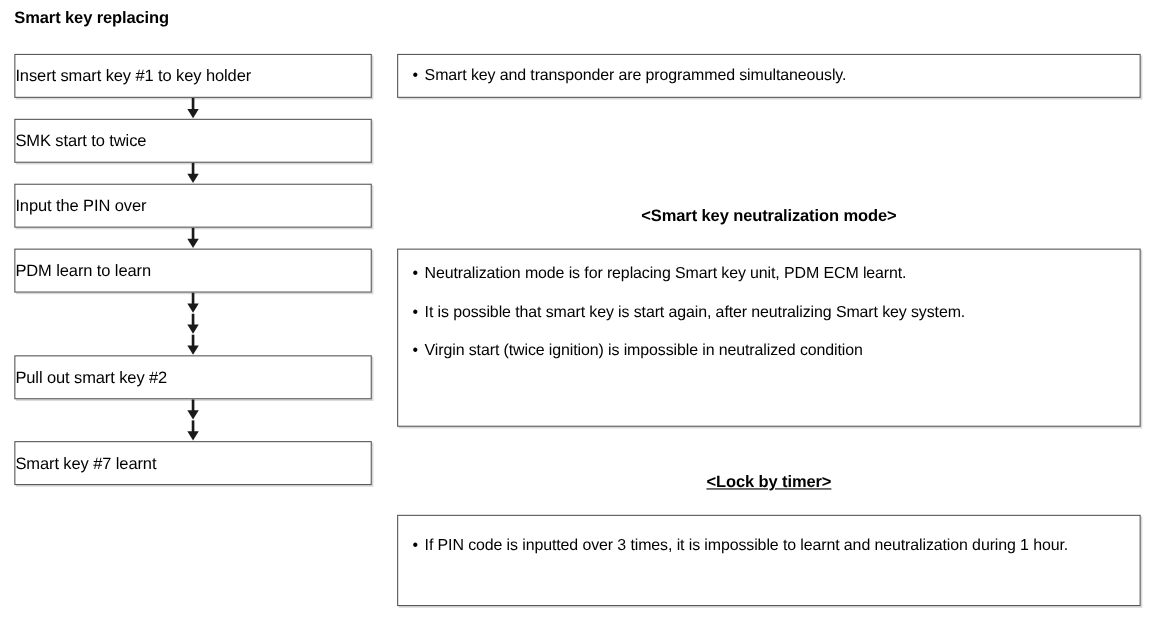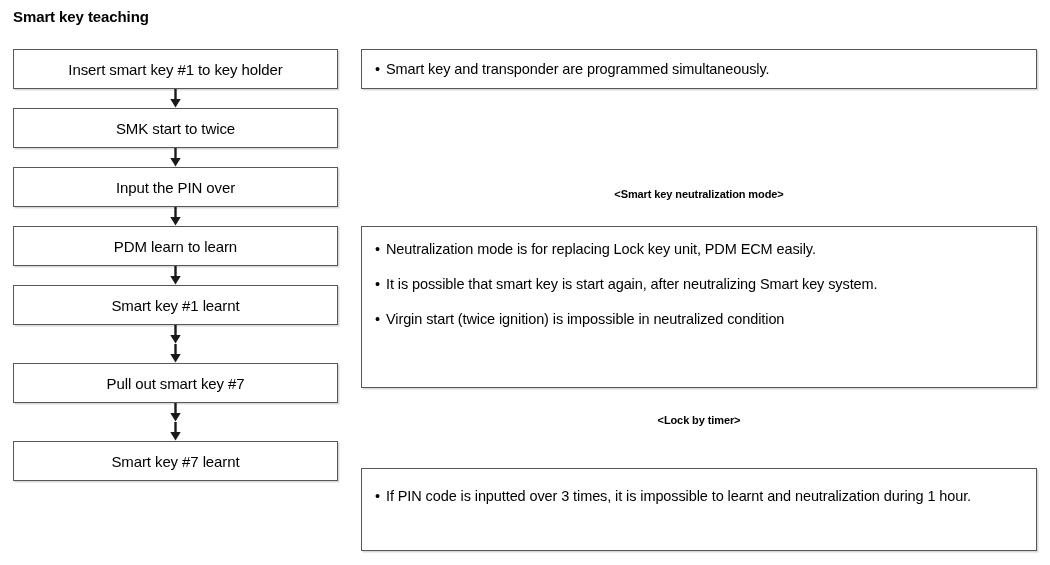--- a/index.html
+++ b/index.html
@@ -30,21 +30,20 @@
   }
   .flow-step{
     position:relative;
     box-sizing:border-box;
     width:325px;height:40px;
     border:1.5px solid #575757;
     background:#ffffff;
     box-shadow:1.5px 1.5px 0 #d9d9d9;
     display:flex;
     align-items:center;
-    justify-content:center;
     font-size:15px;
     letter-spacing:-0.1px;
     white-space:nowrap;
   }
   .flow-arrow{
     position:relative;
     width:325px;height:19px;
     display:flex;
     align-items:center;
     justify-content:center;
@@ -95,34 +94,34 @@
   #note-lock .bullet-wrap{
     position:absolute;
     left:13px;right:30px;top:18px;
   }
 
   .section-heading{
     position:absolute;
     left:361px;
     width:676px;
     text-align:center;
-    font-size:11px;
+    font-size:15px;
     font-weight:bold;
     letter-spacing:-0.1px;
     white-space:nowrap;
   }
   #heading-neutral{top:188px;}
-  #heading-lock{top:414px;}
+  #heading-lock{top:430px;text-decoration:underline;}
 </style>
 </head>
 <body>
 
 <div id="canvas">
 
-  <div class="page-title">Smart key teaching</div>
+  <div class="page-title">Smart key replacing</div>
 
   <div class="flow-col">
       <div class="flow-step">
         <span>Insert smart key #1 to key holder</span>
       </div>
       <div class="flow-arrow">
         <svg width="13" height="19" viewBox="0 0 13 19">
           <rect x="5.3" y="0" width="2.4" height="11" fill="#1a1a1a"></rect>
           <polygon points="1.3,10 11.7,10 6.5,18.4" fill="#1a1a1a"></polygon>
         </svg>
@@ -147,37 +146,34 @@
       </div>
       <div class="flow-step">
         <span>PDM learn to learn</span>
       </div>
       <div class="flow-arrow">
         <svg width="13" height="19" viewBox="0 0 13 19">
           <rect x="5.3" y="0" width="2.4" height="11" fill="#1a1a1a"></rect>
           <polygon points="1.3,10 11.7,10 6.5,18.4" fill="#1a1a1a"></polygon>
         </svg>
       </div>
-      <div class="flow-step">
-        <span>Smart key #1 learnt</span>
-      </div>
-      <div class="flow-arrow">
-        <svg width="13" height="19" viewBox="0 0 13 19">
-          <rect x="5.3" y="0" width="2.4" height="11" fill="#1a1a1a"></rect>
-          <polygon points="1.3,10 11.7,10 6.5,18.4" fill="#1a1a1a"></polygon>
-        </svg>
-      </div>
-      <div class="flow-arrow">
-        <svg width="13" height="19" viewBox="0 0 13 19">
-          <rect x="5.3" y="0" width="2.4" height="11" fill="#1a1a1a"></rect>
-          <polygon points="1.3,10 11.7,10 6.5,18.4" fill="#1a1a1a"></polygon>
-        </svg>
-      </div>
-      <div class="flow-step">
-        <span>Pull out smart key #7</span>
+      <div class="flow-arrow">
+        <svg width="13" height="19" viewBox="0 0 13 19">
+          <rect x="5.3" y="0" width="2.4" height="11" fill="#1a1a1a"></rect>
+          <polygon points="1.3,10 11.7,10 6.5,18.4" fill="#1a1a1a"></polygon>
+        </svg>
+      </div>
+      <div class="flow-arrow">
+        <svg width="13" height="19" viewBox="0 0 13 19">
+          <rect x="5.3" y="0" width="2.4" height="11" fill="#1a1a1a"></rect>
+          <polygon points="1.3,10 11.7,10 6.5,18.4" fill="#1a1a1a"></polygon>
+        </svg>
+      </div>
+      <div class="flow-step">
+        <span>Pull out smart key #2</span>
       </div>
       <div class="flow-arrow">
         <svg width="13" height="19" viewBox="0 0 13 19">
           <rect x="5.3" y="0" width="2.4" height="11" fill="#1a1a1a"></rect>
           <polygon points="1.3,10 11.7,10 6.5,18.4" fill="#1a1a1a"></polygon>
         </svg>
       </div>
       <div class="flow-arrow">
         <svg width="13" height="19" viewBox="0 0 13 19">
           <rect x="5.3" y="0" width="2.4" height="11" fill="#1a1a1a"></rect>
@@ -197,21 +193,21 @@
         </div>
       </div>
   </div>
 
   <div class="section-heading" id="heading-neutral">&lt;Smart key neutralization mode&gt;</div>
 
   <div class="note-box" id="note-neutral">
     <div class="bullet-wrap">
         <div class="bullet-row">
           <span class="bullet-dot">•</span>
-          <span class="bullet-text">Neutralization mode is for replacing Lock key unit, PDM ECM easily.</span>
+          <span class="bullet-text">Neutralization mode is for replacing Smart key unit, PDM ECM learnt.</span>
         </div>
         <div class="bullet-row">
           <span class="bullet-dot">•</span>
           <span class="bullet-text">It is possible that smart key is start again, after neutralizing Smart key system.</span>
         </div>
         <div class="bullet-row">
           <span class="bullet-dot">•</span>
           <span class="bullet-text">Virgin start (twice ignition) is impossible in neutralized condition</span>
         </div>
       </div>

